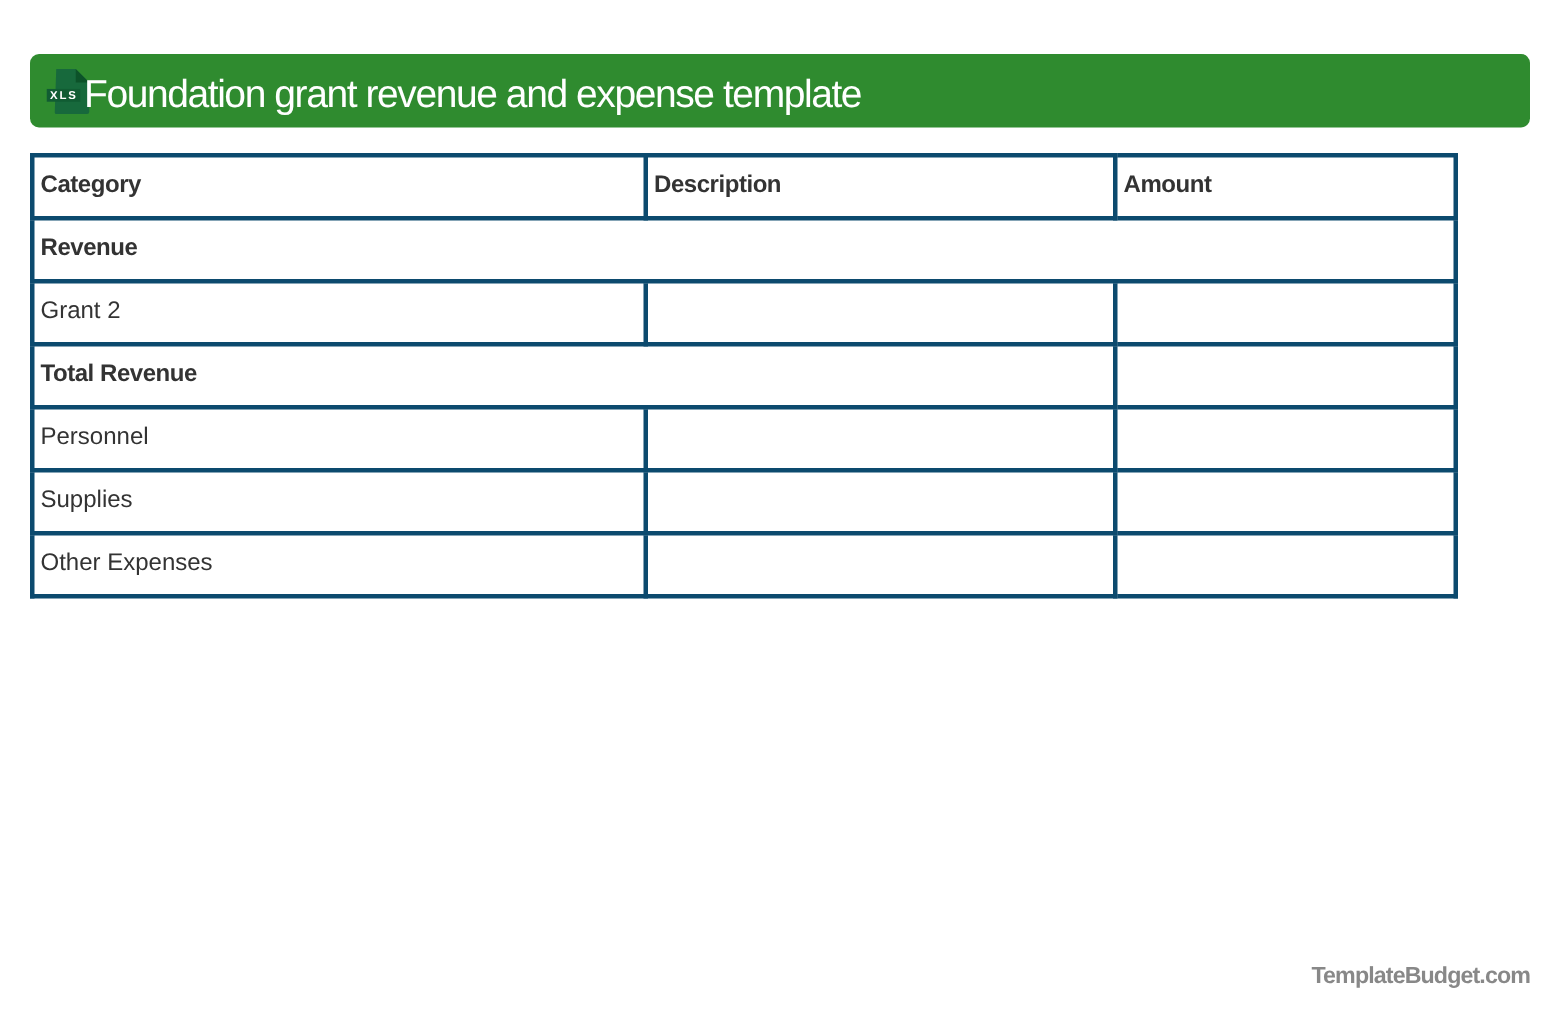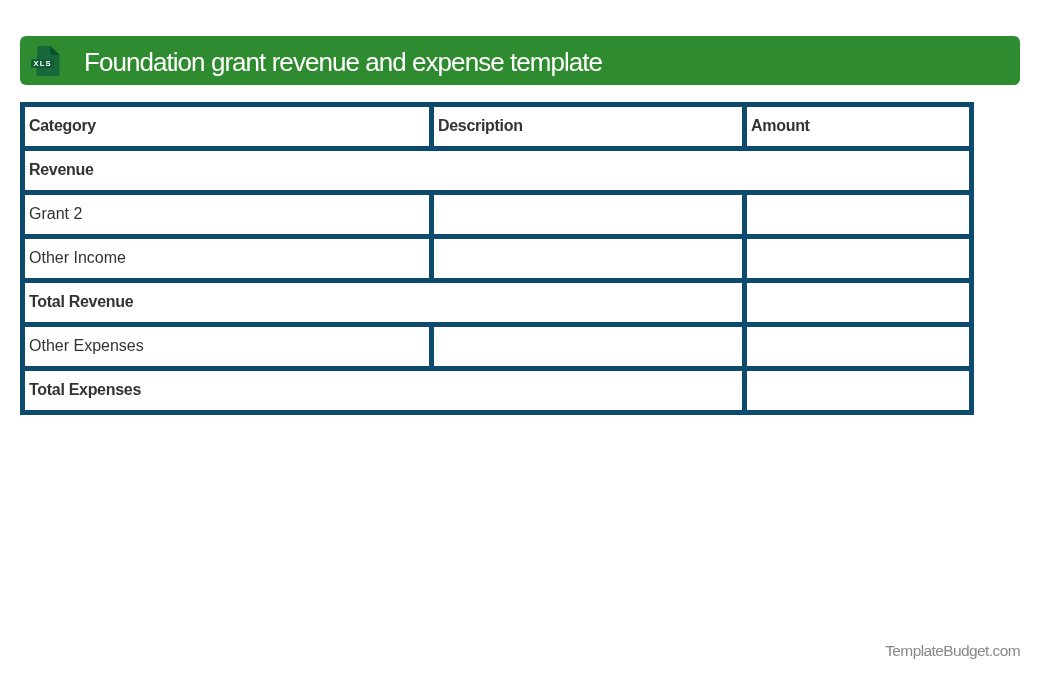--- a/index.html
+++ b/index.html
@@ -1,23 +1,23 @@
 <!DOCTYPE html>
 <html><head>
 <meta charset="utf-8">
 <style>
   html,body{margin:0;padding:0;background:#ffffff;}
   body{width:1040px;height:680px;position:relative;font-family:"Liberation Sans",sans-serif;overflow:hidden;}
   .bar{position:absolute;left:20px;top:36px;width:1000px;height:49px;background:#2f8b2f;border-radius:6px;}
   .icon{position:absolute;left:30.5px;top:46px;}
-  .title{position:absolute;left:84px;top:38px;height:49px;line-height:49px;color:#ffffff;font-size:26px;font-weight:400;letter-spacing:-0.95px;white-space:nowrap;}
+  .title{position:absolute;left:56px;top:38px;height:49px;line-height:49px;color:#ffffff;font-size:26px;font-weight:400;letter-spacing:-0.95px;white-space:nowrap;}
   table{position:absolute;left:20px;top:102px;width:949px;border-collapse:collapse;table-layout:fixed;}
-  td{border:5px solid #0c4a6e;height:37px;padding:0 0 2px 4px;font-size:16px;color:#333;vertical-align:middle;}
+  td{border:3px solid #0c4a6e;height:37px;padding:0 0 2px 4px;font-size:16px;color:#333;vertical-align:middle;}
   td.b{font-weight:700;letter-spacing:-0.3px;}
-  .footer{position:absolute;top:642px;right:20px;font-size:15.5px;letter-spacing:-0.6px;color:#888;}
+  .footer{position:absolute;top:642px;right:20px;font-size:15.5px;letter-spacing:-0.6px;color:#888;font-weight:bold;}
 </style>
 </head>
 <body>
 <div class="bar"></div>
 <svg class="icon" width="29" height="30" viewBox="0 0 29 30">
   <path d="M6.5 0 h13 l9 9 v19.5 a1.5 1.5 0 0 1 -1.5 1.5 h-20.5 a1 1 0 0 1 -1 -1 z" fill="#17693c"></path>
   <path d="M19.5 0 l9 9 h-9 z" fill="#0c5229"></path>
   <rect x="0" y="13.3" width="22.5" height="8.5" fill="#115c33"></rect>
   <text x="11.6" y="20.2" font-size="7.6" font-weight="700" fill="#ffffff" text-anchor="middle" font-family="Liberation Sans,sans-serif" letter-spacing="1.2">XLS</text>
 </svg>
@@ -36,32 +36,33 @@
       </tr>
   <tr>
         <td class="b" colspan="3">Revenue</td>
       </tr>
   <tr>
         <td>Grant 2</td>
         <td></td>
         <td></td>
       </tr>
   <tr>
-        <td>Other Income</td>
+        <td class="b" colspan="2">Total Revenue</td>
+        <td></td>
+      </tr>
+  <tr>
+        <td>Personnel</td>
         <td></td>
         <td></td>
       </tr>
   <tr>
-        <td class="b" colspan="2">Total Revenue</td>
+        <td>Supplies</td>
+        <td></td>
         <td></td>
       </tr>
   <tr>
         <td>Other Expenses</td>
         <td></td>
         <td></td>
       </tr>
-  <tr>
-        <td class="b" colspan="2">Total Expenses</td>
-        <td></td>
-      </tr>
 </tbody>
   </table>
 <div class="footer">TemplateBudget.com</div>
 
 </body></html>

